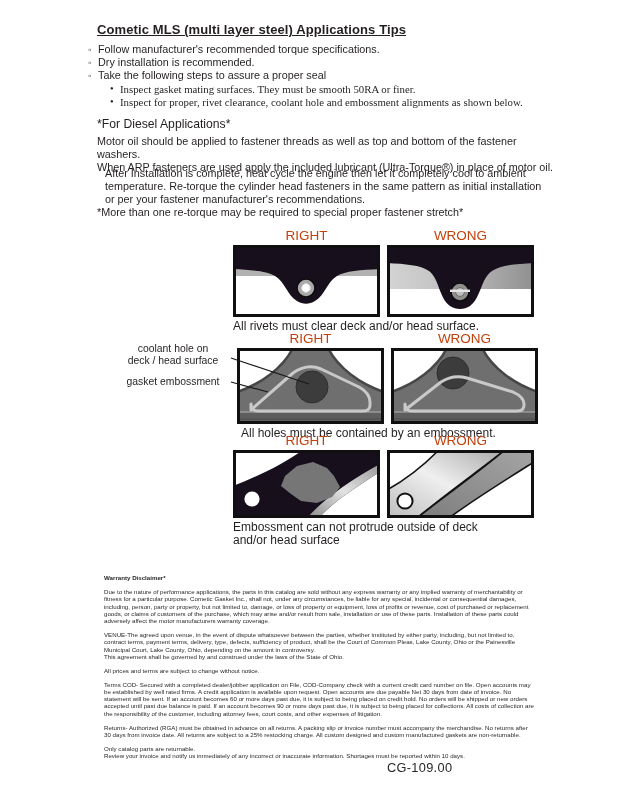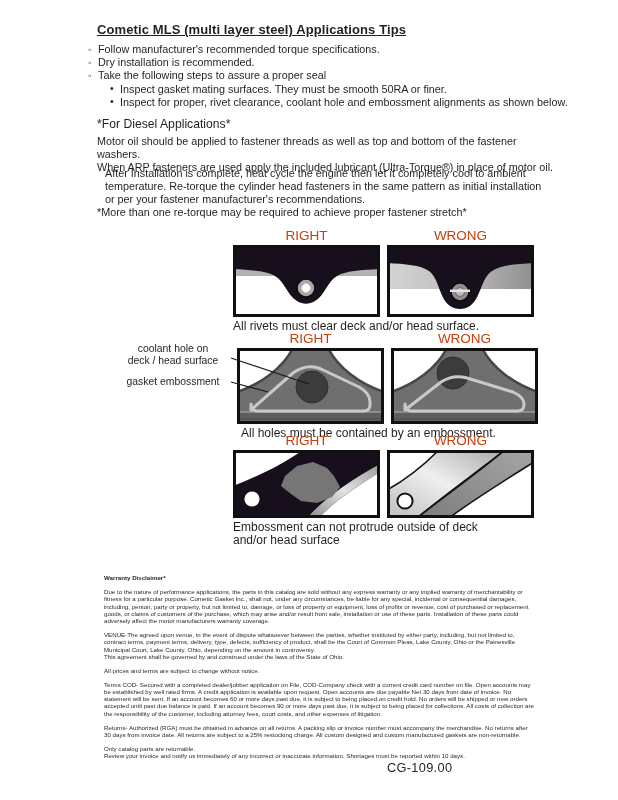--- a/index.html
+++ b/index.html
@@ -11,21 +11,21 @@
   .abs{position:absolute;}
   
   .doc-title{
     left:97px;top:22px;font-size:13px;font-weight:bold;
     text-decoration:underline;letter-spacing:.1px;
   }
   
   .tips{left:88px;top:43px;font-size:10.8px;line-height:13.2px;}
   .tips .tip{position:relative;padding-left:10px;}
   .tips .tip::before{content:"◦";position:absolute;left:0;top:0;font-size:10px;}
-  .tips .sub{position:relative;padding-left:10px;margin-left:22px;}
+  .tips .sub{position:relative;padding-left:10px;margin-left:22px;font-family:Liberation Serif, serif;}
   .tips .sub::before{content:"•";position:absolute;left:0;top:-1px;font-size:10.5px;}
   
   .diesel-h{left:97px;top:117px;font-size:12.2px;font-weight:normal;}
   .para{font-size:10.8px;line-height:13.2px;white-space:pre-line;}
   .p1{left:97px;top:135px;width:460px;}
   .p2{left:105px;top:167px;width:460px;}
   .p3{left:97px;top:206px;width:460px;}
   
   .dgm{display:block;}
   .dgm-heads{display:flex;gap:7px;font-size:13.5px;color:#c2410c;}
@@ -64,21 +64,21 @@
   <div class="sub">Inspect gasket mating surfaces.  They must be smooth 50RA or finer.</div>
   <div class="sub">Inspect for proper, rivet clearance, coolant hole and embossment alignments as shown below.</div>
 </div>
 
 <div class="abs diesel-h">*For Diesel Applications*</div>
 <div class="abs para p1">Motor oil should be applied to fastener threads as well as top and bottom of the fastener washers.
 When ARP fasteners are used apply the included lubricant (Ultra-Torque®) in place of motor oil.</div>
 <div class="abs para p2">After Installation is complete, heat cycle the engine then let it completely cool to ambient
 temperature. Re-torque the cylinder head fasteners in the same pattern as initial installation
 or per your fastener manufacturer's recommendations.</div>
-<div class="abs para p3">*More than one re-torque may be required to achieve proper fastener stretch*</div>
+<div class="abs para p3">*More than one re-torque may be required to special proper fastener stretch*</div>
 
 <div class="abs dgm dgm1">
   <div class="dgm-heads">
     <span>RIGHT</span>
     <span>WRONG</span>
   </div>
   <div class="panels">
     <svg class="panel" width="147" height="72" viewBox="0 0 147 72">
       <rect x="0" y="0" width="147" height="72" fill="#ffffff"></rect>
       <rect x="0" y="22" width="147" height="9" fill="#b2b2b2"></rect>

